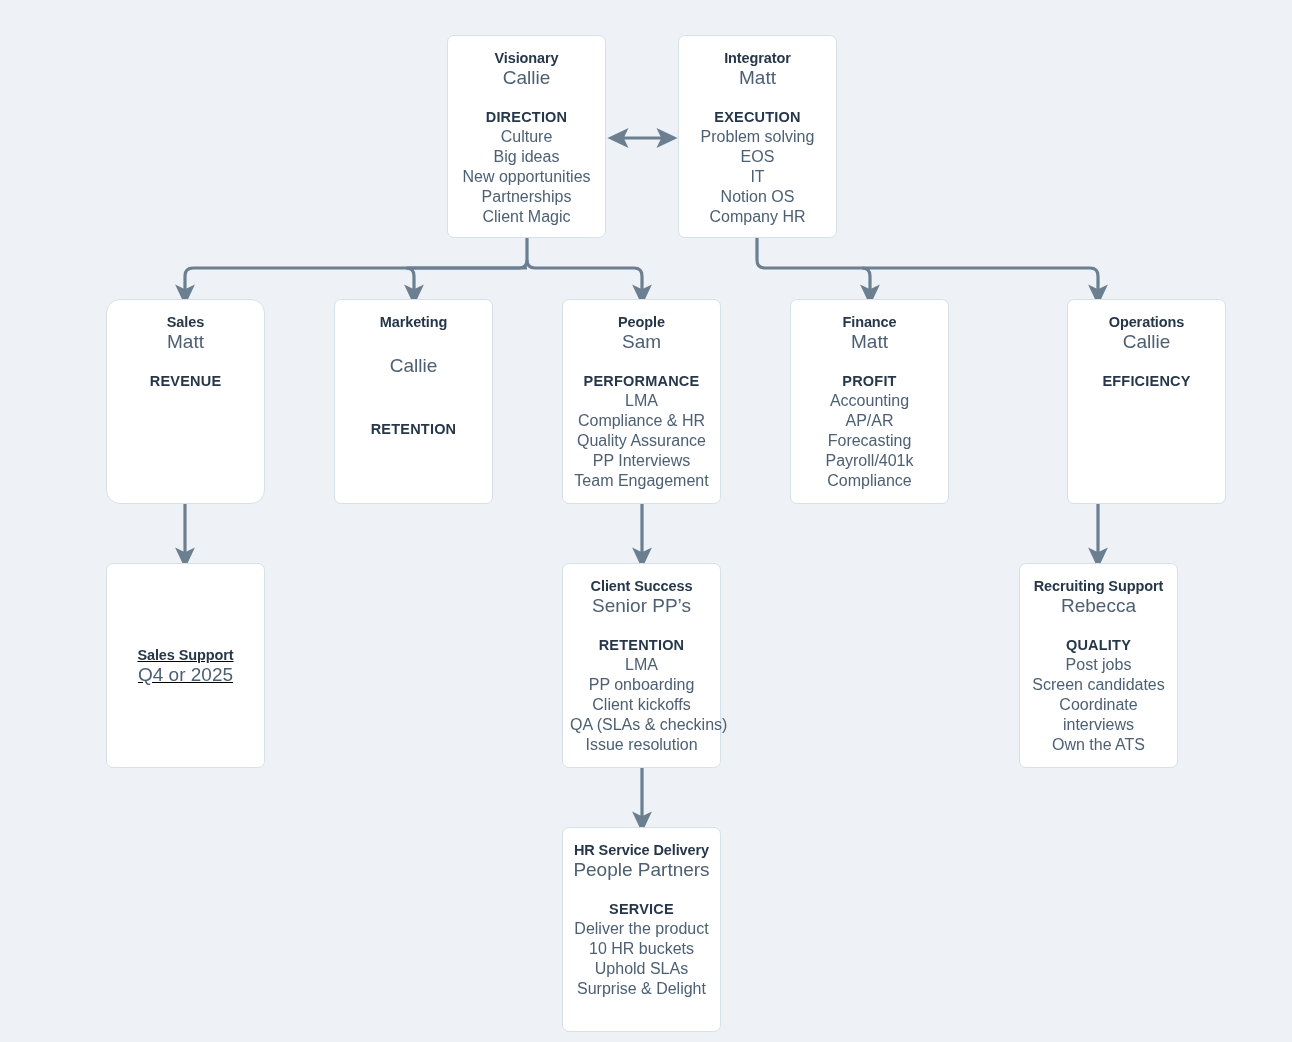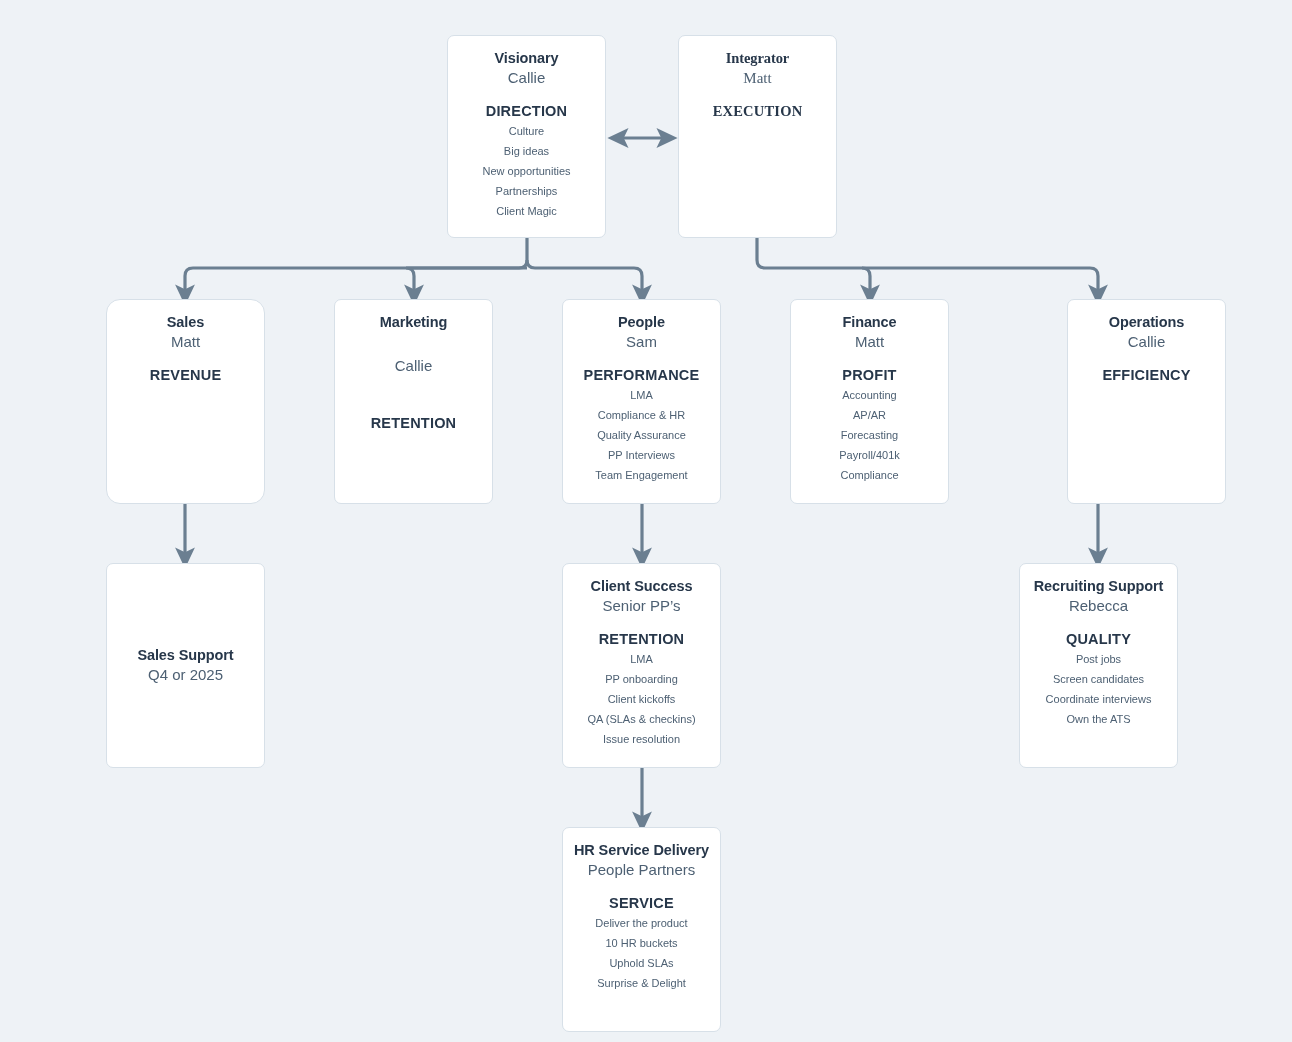--- a/index.html
+++ b/index.html
@@ -36,53 +36,54 @@
     display: flex;
     flex-direction: column;
     align-items: center;
     padding: 12px 7px 12px 7px;
     z-index: 2;
   }
   .node.vcenter {
     justify-content: center;
     padding-top: 6px;
     padding-bottom: 7px;
+    text-decoration: underline;
   }
   .node-title {
     font-size: 14.5px;
     font-weight: bold;
     color: #27374a;
     line-height: 20px;
     text-align: center;
     letter-spacing: -0.1px;
   }
   .node-owner {
-    font-size: 15px;
+    font-size: 19px;
     font-weight: normal;
     color: #4d6073;
     line-height: 20px;
     text-align: center;
   }
   .node-heading {
     font-size: 14.5px;
     font-weight: bold;
     color: #27374a;
     line-height: 20px;
     text-align: center;
-    margin-top: 13px;
+    margin-top: 19px;
     letter-spacing: 0.2px;
   }
   .node-items {
     list-style: none;
     margin: 0;
     padding: 0;
     width: 100%;
   }
   .node-item {
-    font-size: 11px;
+    font-size: 16px;
     color: #4d6073;
     line-height: 20px;
     text-align: center;
     white-space: nowrap;
   }
   .node-item.wrap {
     white-space: normal;
   }
 </style>
 </head>
@@ -124,24 +125,31 @@
     <div class="node-heading">DIRECTION</div>
     <ul class="node-items">
         <li class="node-item">Culture</li>
         <li class="node-item">Big ideas</li>
         <li class="node-item">New opportunities</li>
         <li class="node-item">Partnerships</li>
         <li class="node-item">Client Magic</li>
       </ul>
   </div>
 
-  <div class="node" style="left:678px; top:35px; width:159px; height:203px;font-family:Liberation Serif, serif;">
+  <div class="node" style="left:678px; top:35px; width:159px; height:203px;">
     <div class="node-title">Integrator</div>
     <div class="node-owner">Matt</div>
     <div class="node-heading">EXECUTION</div>
+    <ul class="node-items">
+        <li class="node-item">Problem solving</li>
+        <li class="node-item">EOS</li>
+        <li class="node-item">IT</li>
+        <li class="node-item">Notion OS</li>
+        <li class="node-item">Company HR</li>
+      </ul>
   </div>
 
   <div class="node" style="left:106px; top:299px; width:159px; height:205px;border-radius:14px;">
     <div class="node-title">Sales</div>
     <div class="node-owner">Matt</div>
     <div class="node-heading">REVENUE</div>
   </div>
 
   <div class="node" style="left:334px; top:299px; width:159px; height:205px;gap:24px;">
     <div class="node-title">Marketing</div>

